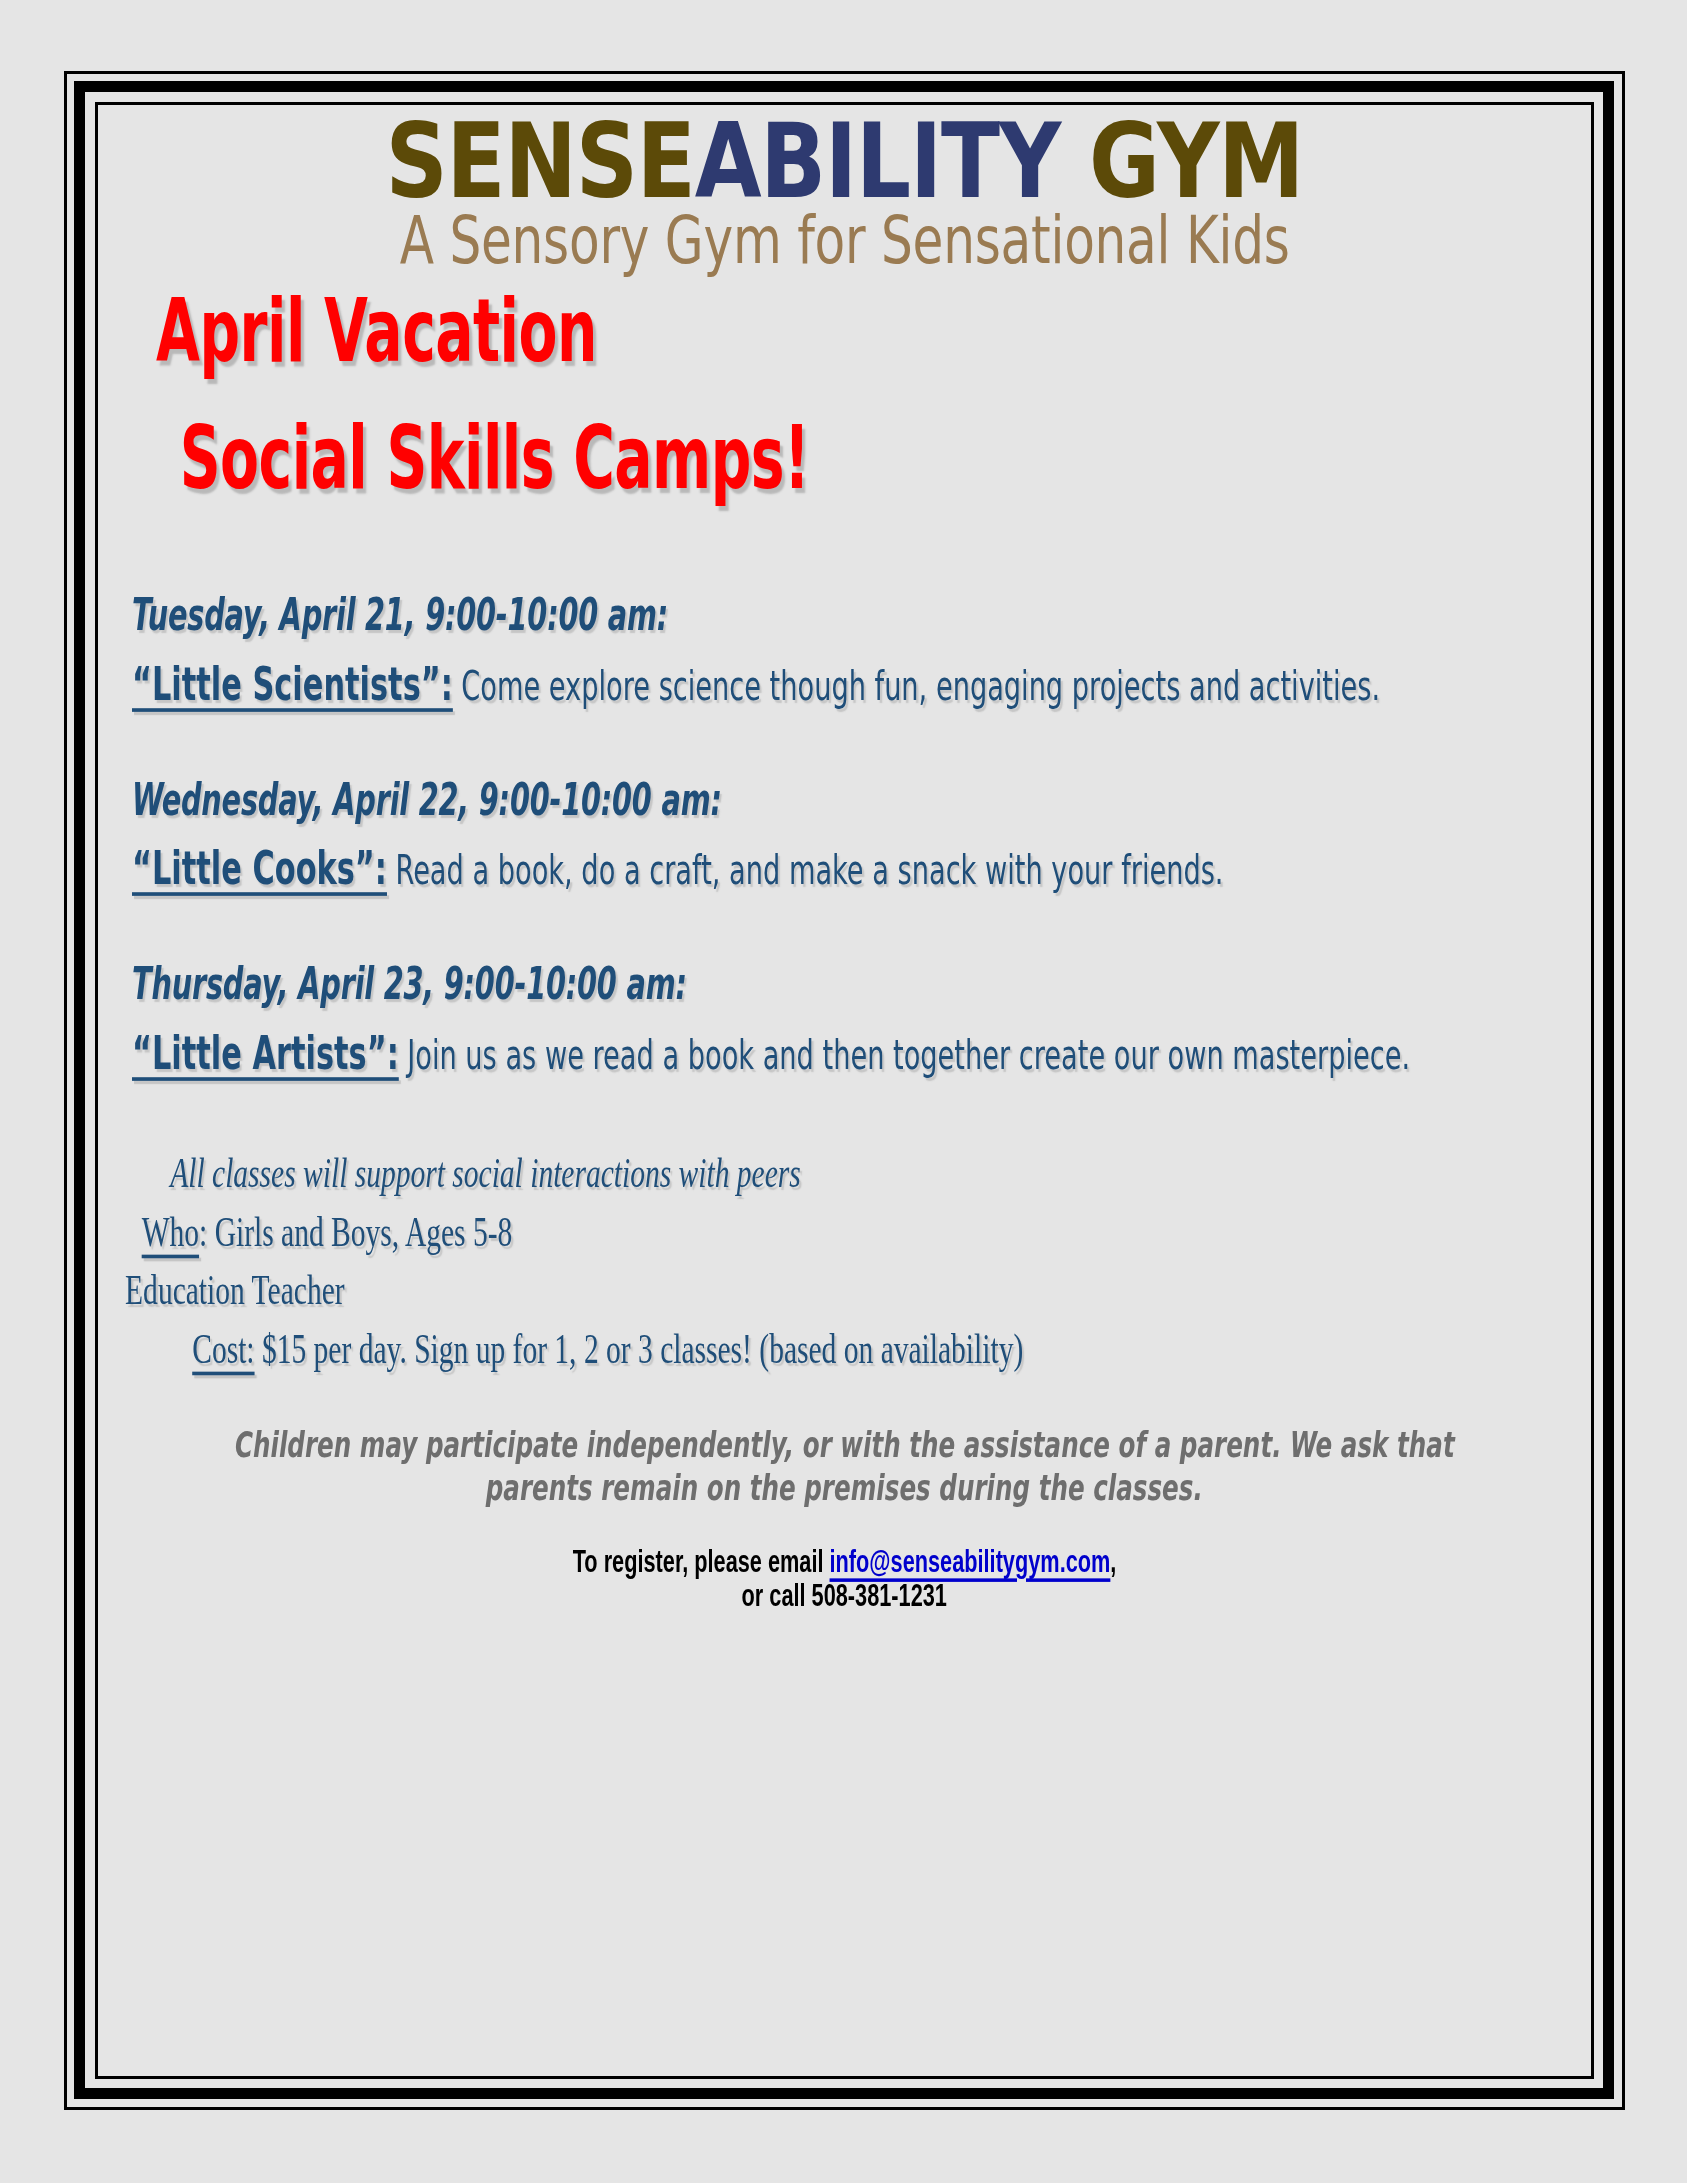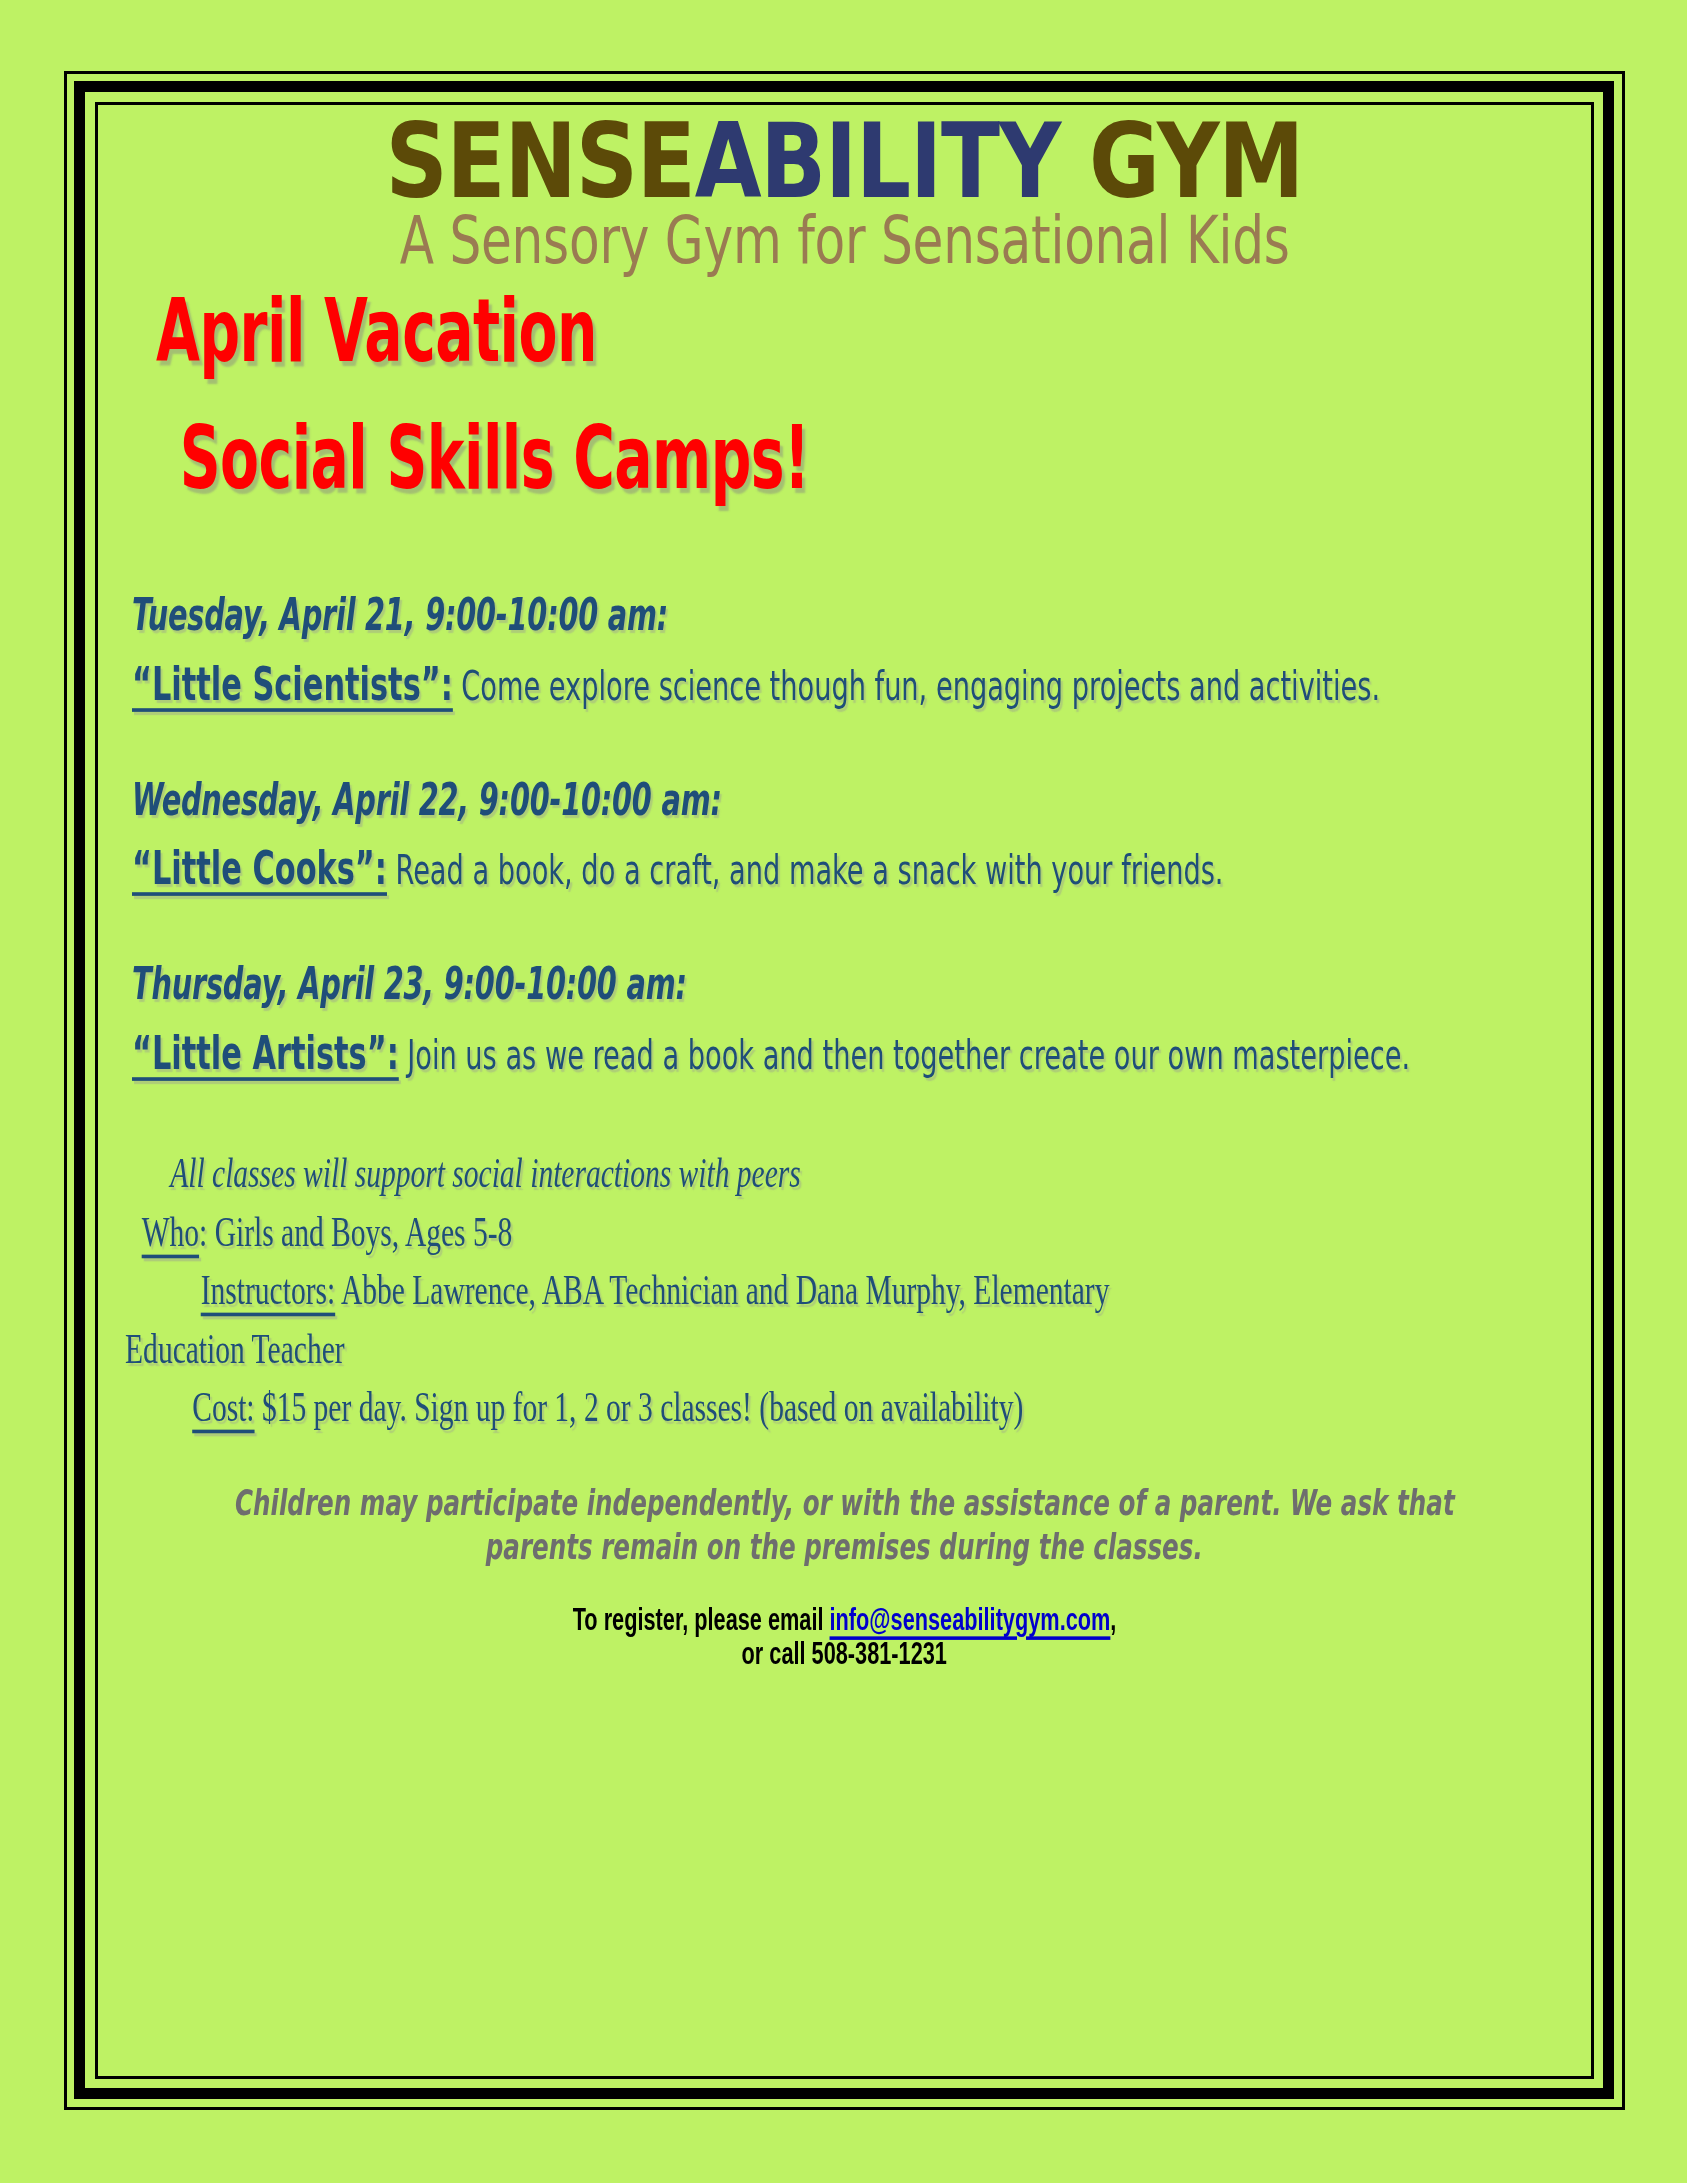--- a/index.html
+++ b/index.html
@@ -13,21 +13,21 @@
     height: 2183px;
     font-family: "Liberation Sans", sans-serif;
     -webkit-font-smoothing: antialiased;
   }
 
   
   .page {
     position: relative;
     width: 1687px;
     height: 2183px;
-    background: #bef264;
+    background: #e5e5e5;
     overflow: hidden;
   }
 
   
   
   .frame-outer {
     position: absolute;
     left: 64px;
     top: 71px;
     width: 1561px;
@@ -299,23 +299,20 @@
     <div class="details">
 
       <span class="details-row slogan">
         <span class="details-inner">All classes will support social interactions with peers</span>
       </span>
 
       <span class="details-row plain">
         <span class="details-inner"><span class="det-label">Who</span><span>: Girls and Boys, Ages 5-8</span></span>
       </span>
 
-      <span class="details-row plain">
-        <span class="details-inner"><span class="det-label">Instructors:</span><span> Abbe Lawrence, ABA Technician and Dana Murphy, Elementary</span></span>
-      </span>
 
       <span class="details-row plain">
         <span class="details-inner">Education Teacher</span>
       </span>
 
       <span class="details-row plain">
         <span class="details-inner"><span class="det-label">Cost:</span><span> $15 per day.  Sign up for 1, 2 or 3 classes! (based on availability)</span></span>
       </span>
 
 

